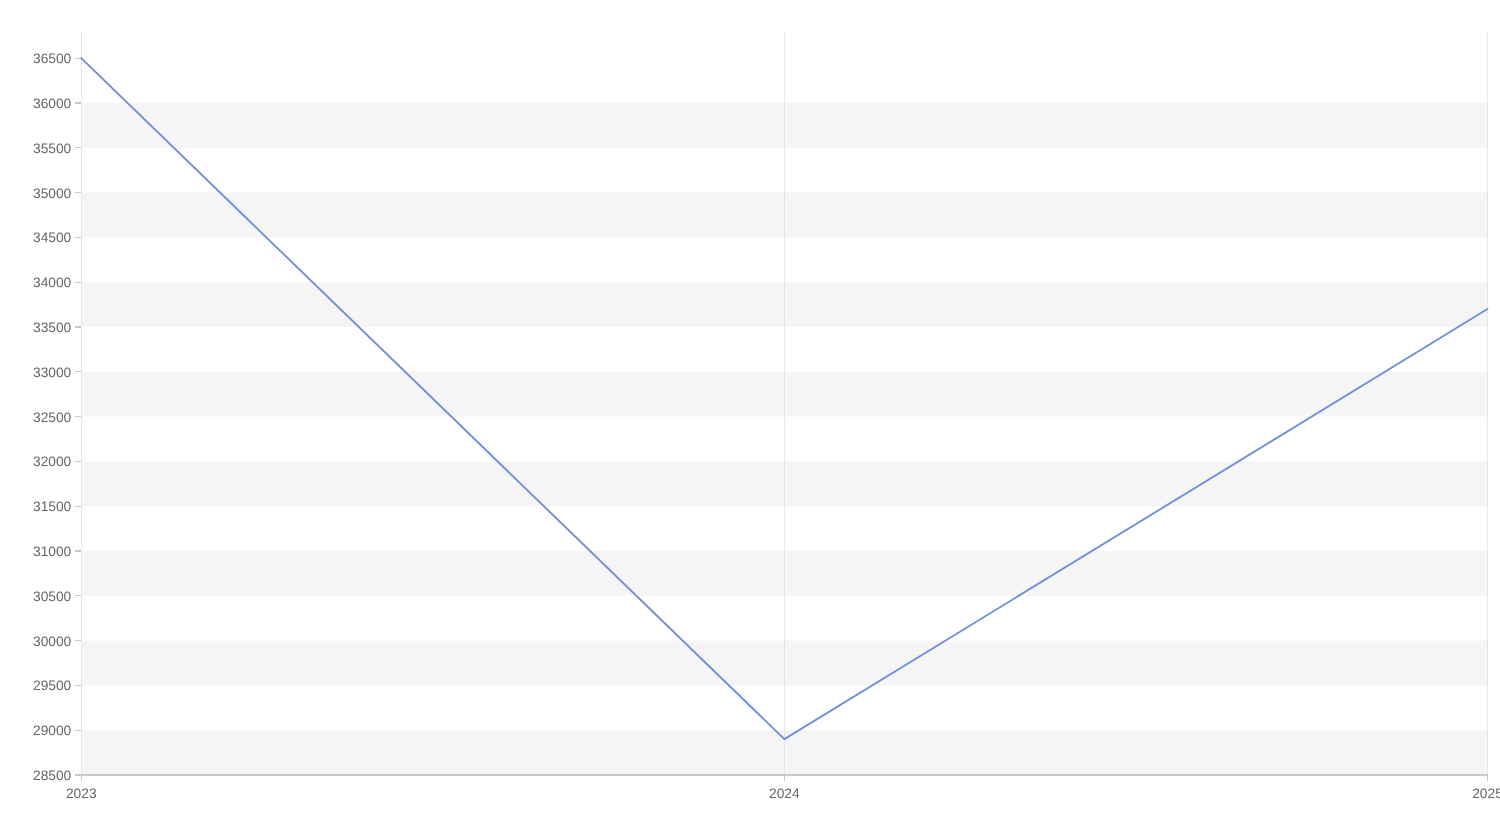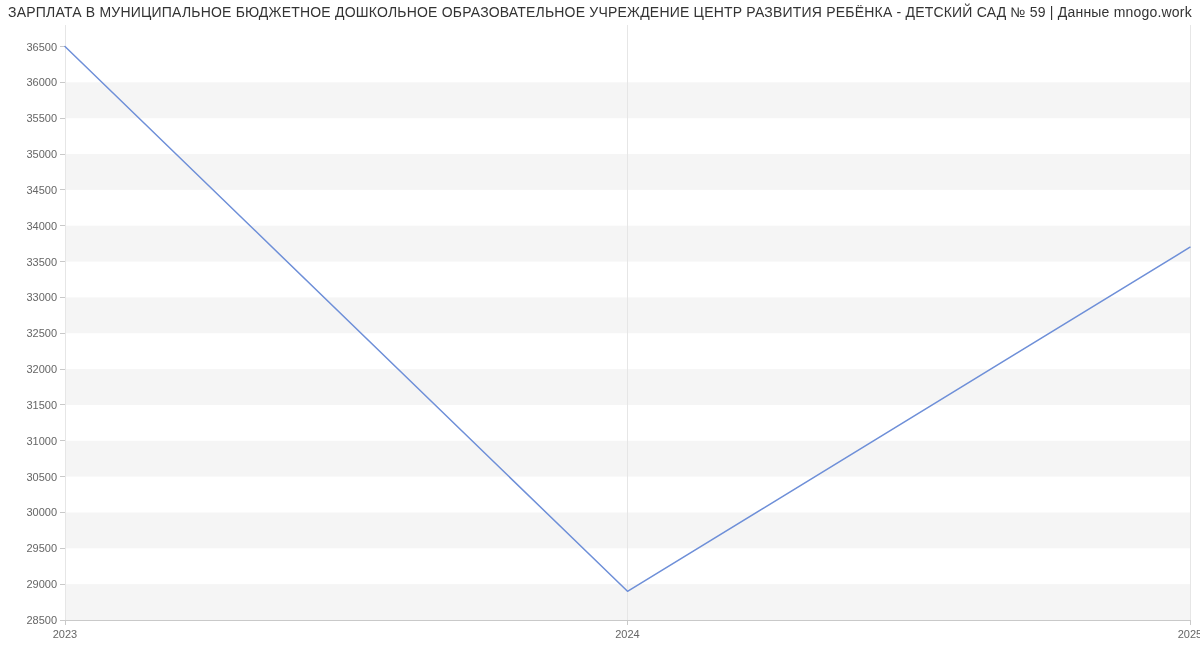--- a/index.html
+++ b/index.html
@@ -65,21 +65,20 @@
     stroke: #6e8fd8;
     stroke-width: 1.5;
     stroke-linejoin: round;
     stroke-linecap: round;
   }
 </style>
 </head>
 <body>
 
 <div class="chart-wrap">
-  <div class="chart-title">ЗАРПЛАТА В МУНИЦИПАЛЬНОЕ БЮДЖЕТНОЕ ДОШКОЛЬНОЕ ОБРАЗОВАТЕЛЬНОЕ УЧРЕЖДЕНИЕ ЦЕНТР РАЗВИТИЯ РЕБЁНКА - ДЕТСКИЙ САД № 59 | Данные mnogo.work</div>
   <svg id="chart-svg" width="1200" height="650">
       <rect class="grid-band" x="65" y="584.156626506024" width="1125" height="35.843373493975946"></rect>
       <rect class="grid-band" x="65" y="512.4698795180723" width="1125" height="35.843373493975946"></rect>
       <rect class="grid-band" x="65" y="440.7831325301205" width="1125" height="35.84337349397589"></rect>
       <rect class="grid-band" x="65" y="369.09638554216866" width="1125" height="35.84337349397589"></rect>
       <rect class="grid-band" x="65" y="297.4096385542169" width="1125" height="35.84337349397589"></rect>
       <rect class="grid-band" x="65" y="225.72289156626505" width="1125" height="35.84337349397589"></rect>
       <rect class="grid-band" x="65" y="154.03614457831327" width="1125" height="35.84337349397589"></rect>
       <rect class="grid-band" x="65" y="82.34939759036138" width="1125" height="35.843373493975946"></rect>
       <line class="x-grid" x1="65" x2="65" y1="25" y2="620"></line>

